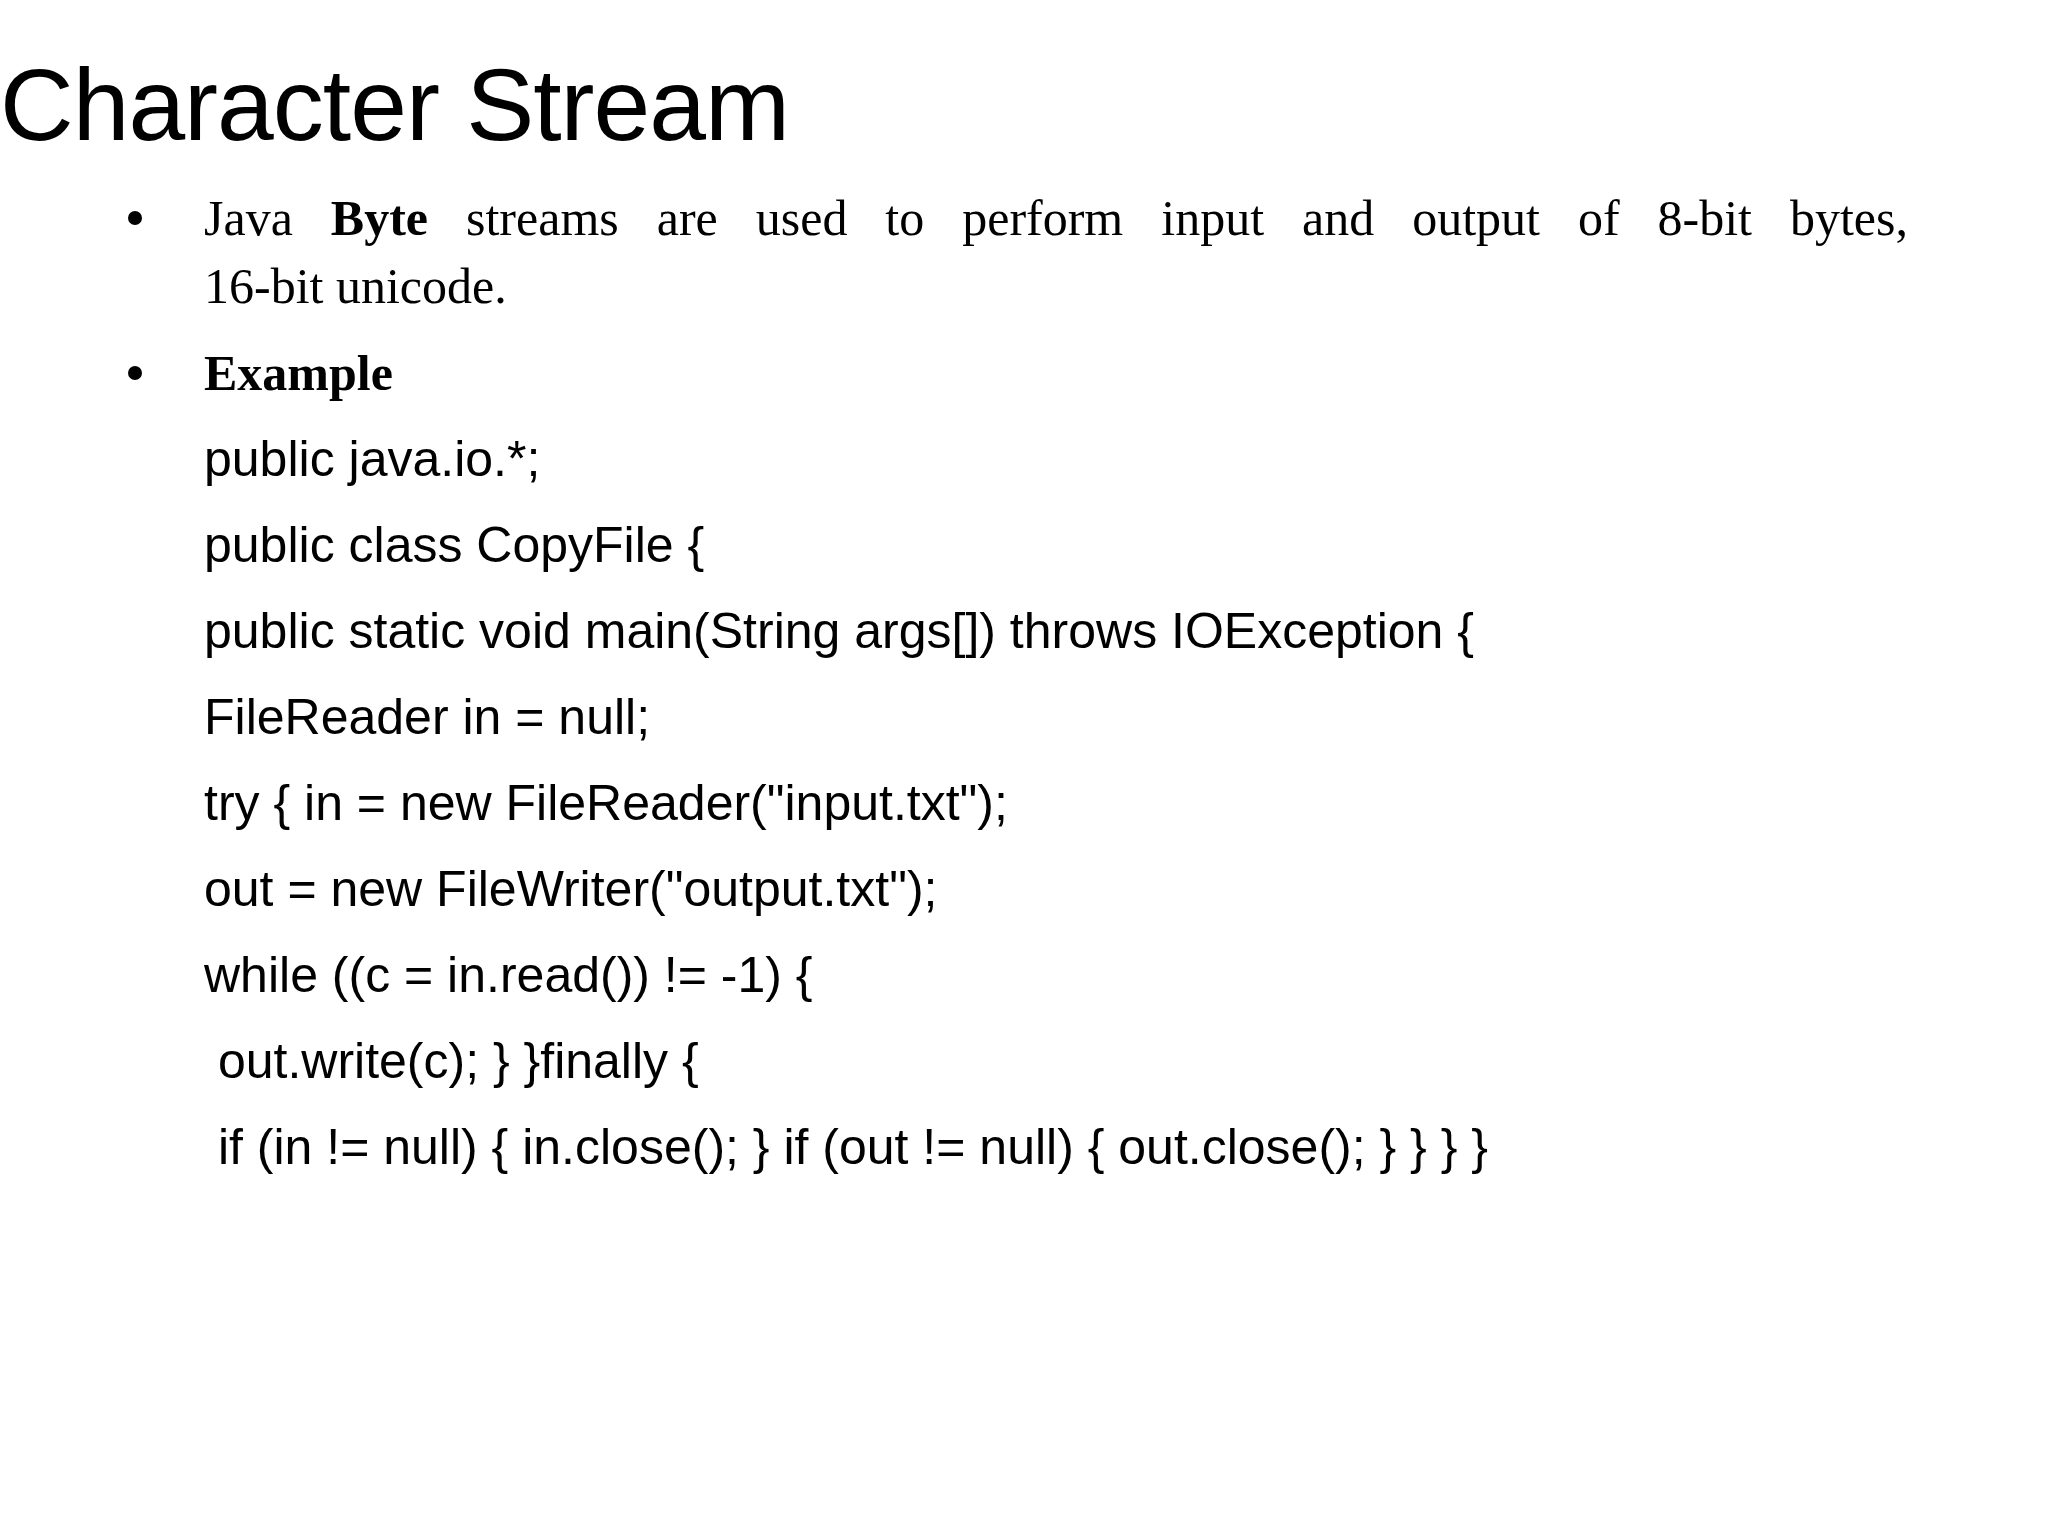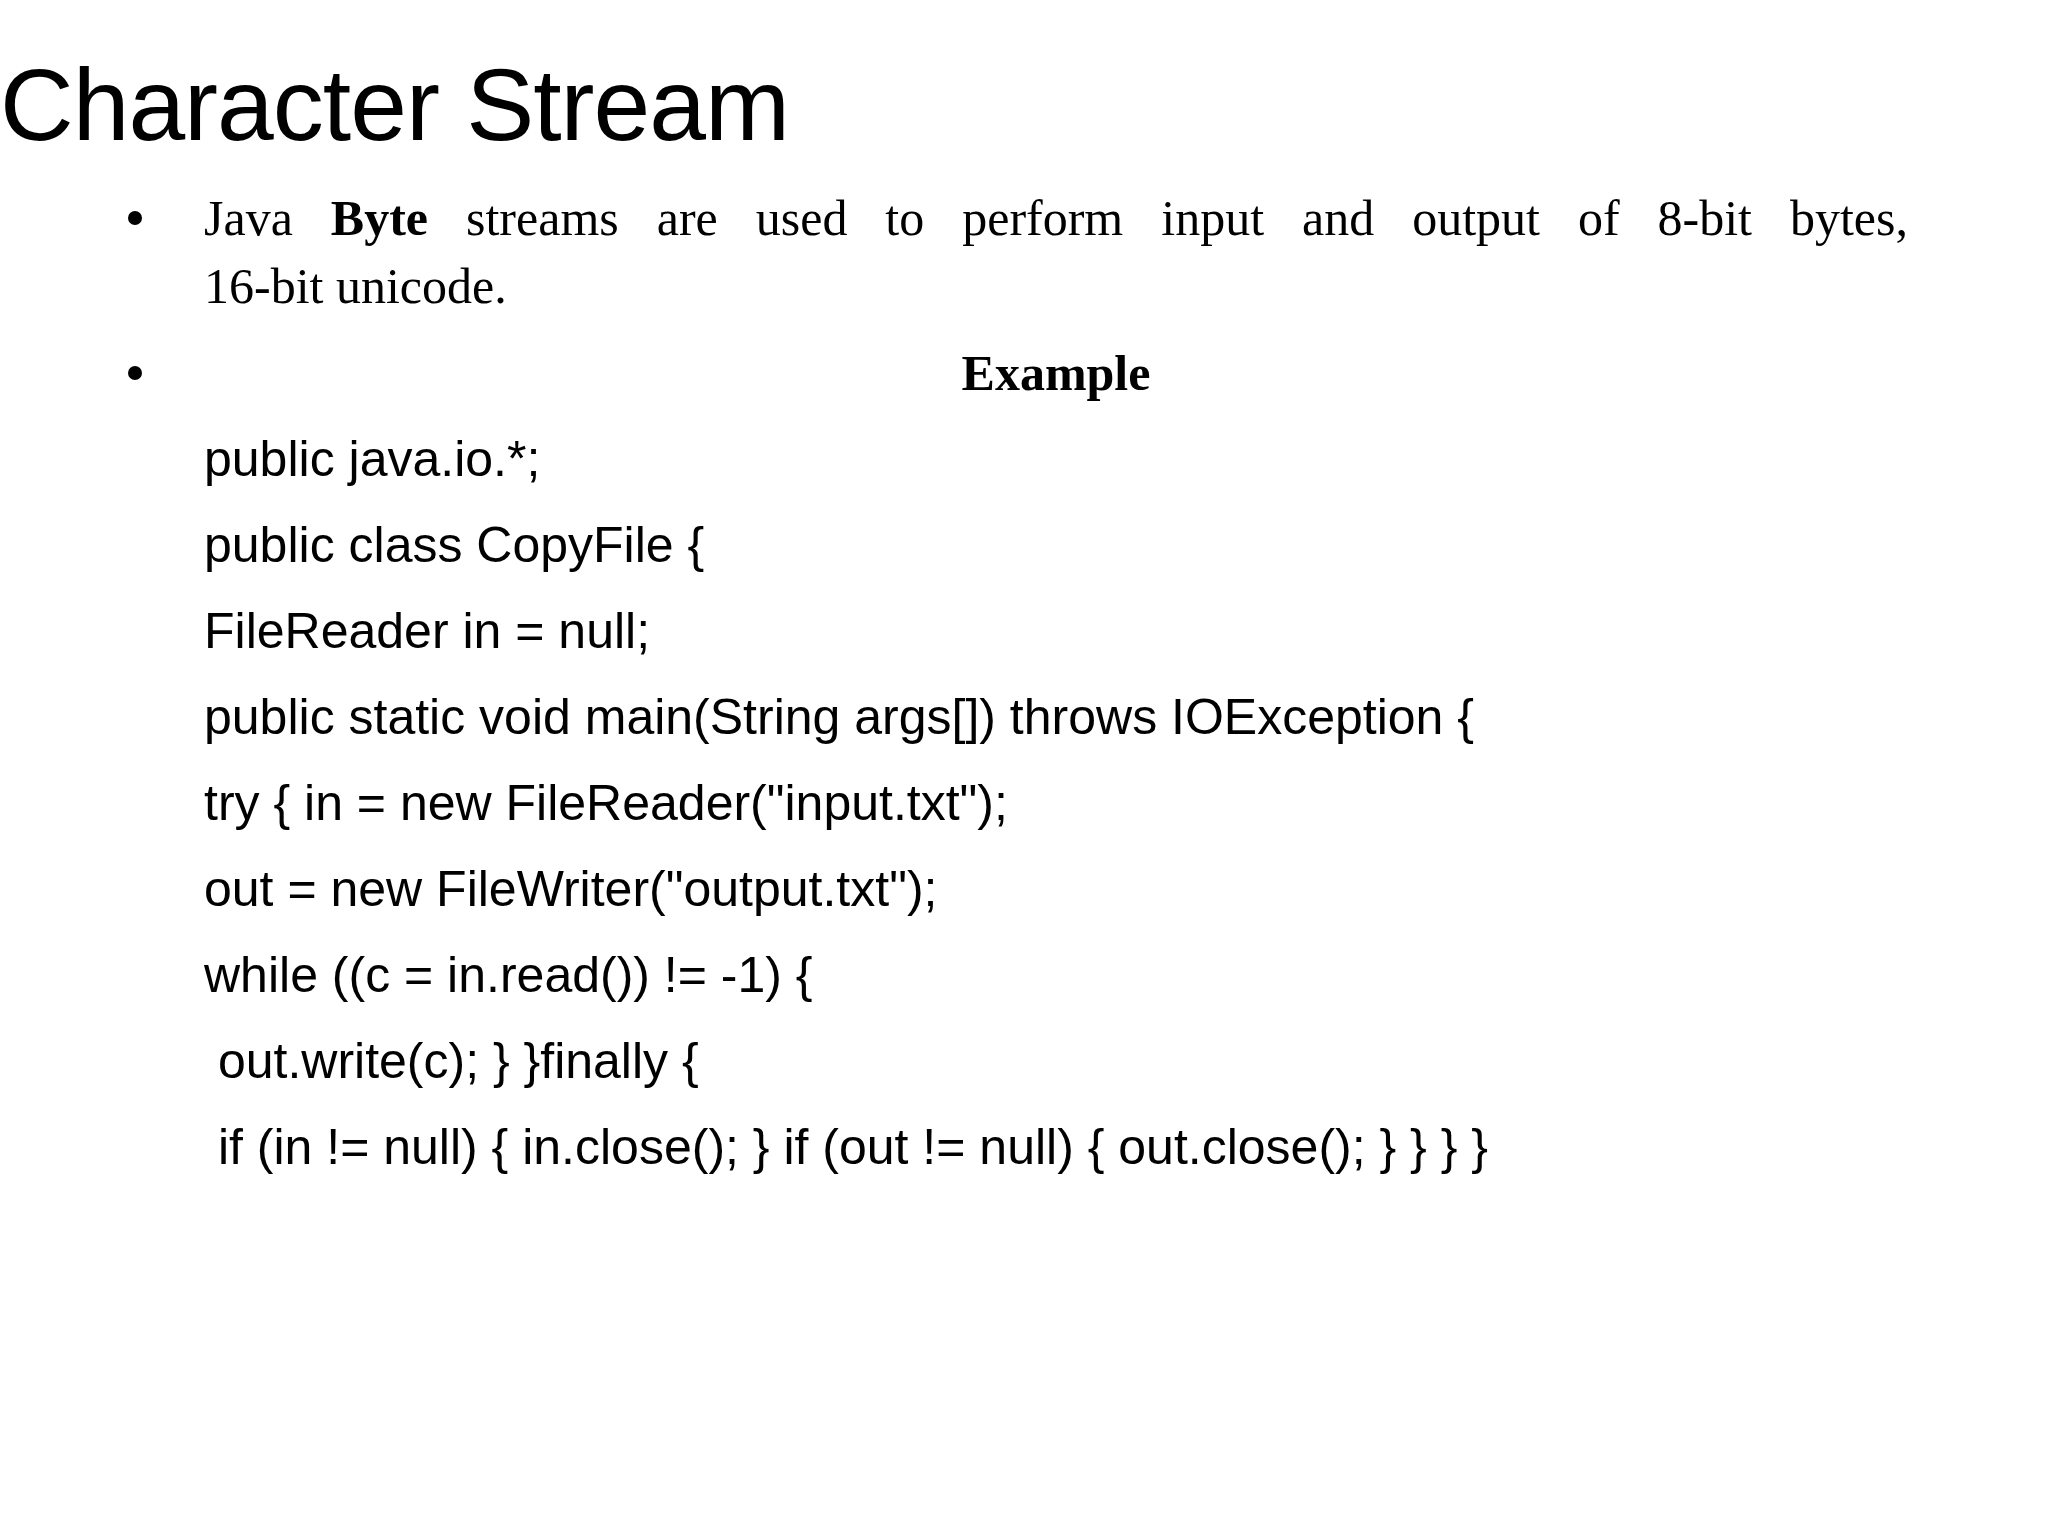--- a/index.html
+++ b/index.html
@@ -42,21 +42,20 @@
     text-align-last: justify;
   }
   .jline.last {
     text-align: center;
     text-align-last: left;
   }
   .example {
     margin-top: 10px;
     line-height: 86px;
     font-weight: 700;
-    text-align: center;
   }
   .code {
     line-height: 86px;
     white-space: pre-wrap;
   }
 </style>
 </head>
 <body>
 
 <div class="slide">
@@ -71,22 +70,22 @@
       <div class="jline last"><span>16-bit unicode.</span></div>
     </div>
 
     <div class="bullet-item example">
       <span class="dot dot-example"></span>
       <strong>Example</strong>
     </div>
 
     <div class="code">public java.io.*;</div>
     <div class="code">public class CopyFile {</div>
+    <div class="code">public static void main(String args[]) throws IOException {</div>
     <div class="code">FileReader in = null;</div>
-    <div class="code">public static void main(String args[]) throws IOException {</div>
     <div class="code">try { in = new FileReader("input.txt");</div>
     <div class="code">out = new FileWriter("output.txt");</div>
     <div class="code">while ((c = in.read()) != -1) {</div>
     <div class="code"> out.write(c); } }finally {</div>
     <div class="code"> if (in != null) { in.close(); } if (out != null) { out.close(); } } } }</div>
 
   </div>
 </div>
 
 </body></html>

